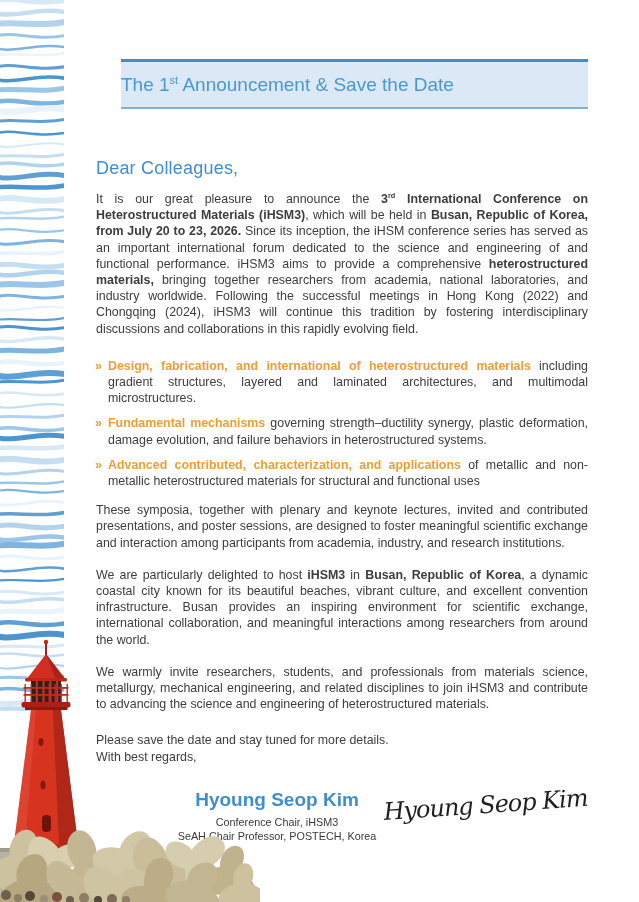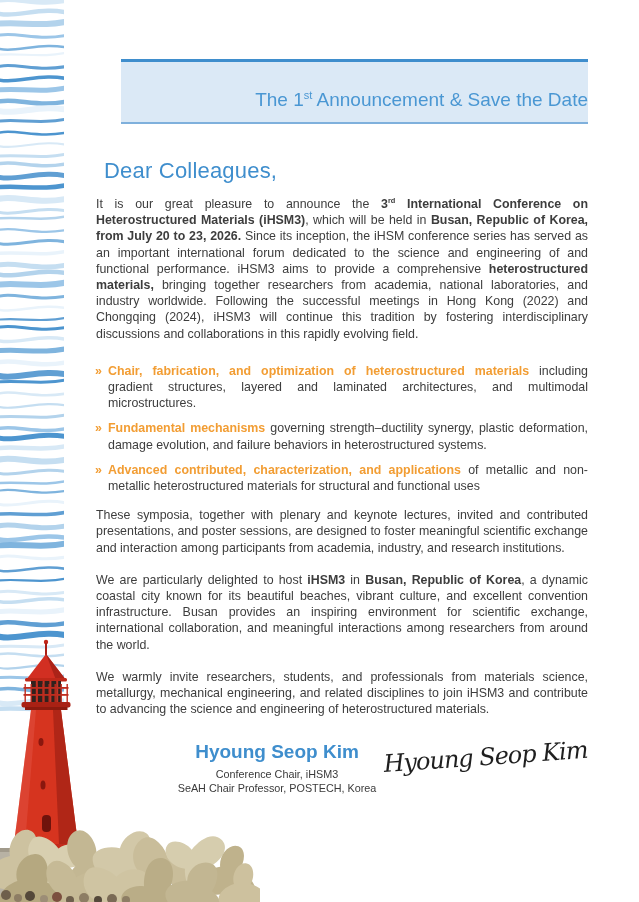--- a/index.html
+++ b/index.html
@@ -8,30 +8,30 @@
     font-family:"Liberation Sans", sans-serif;
   }
   
   .waves{position:absolute; left:0; top:0;}
   
   .banner{
     position:absolute; left:121px; top:59px; width:467px;
     background:var(--banner-bg);
     border-top:3px solid var(--accent);
     border-bottom:2px solid #7fb0dc;
-    padding:25px 0 9px; text-align:right;
+    padding:10px 0 9px; text-align:left;
   }
   .banner-line1{font-size:19px; line-height:26px; color:var(--title-blue);}
   .banner-line1 sup{font-size:0.58em;}
   .banner-line2{font-size:20px; line-height:27px; font-weight:bold; color:var(--title-bold);}
   
   .content{position:absolute; left:96px; top:158px; width:492px; color:var(--text);}
   .greeting{
-    font-size:22px; font-weight:400; color:var(--accent);
-    margin:0 0 12px 8px; letter-spacing:.2px;
+    font-size:18px; font-weight:400; color:var(--accent);
+    margin:0 0 12px 0; letter-spacing:.2px;
   }
   .para{
     margin:0 0 16px 0; text-align:justify; font-size:12.4px; line-height:16.2px; color:var(--text);
   }
   .para.intro{margin-bottom:21px;}
   .para.tight{margin-bottom:5px;}
   .b{font-weight:bold;}
   sup{font-size:0.6em; line-height:0;}
   .bullets{margin-bottom:13px;}
   .bullet{
@@ -140,36 +140,37 @@
   </div>
 
   <div class="content">
     <h1 class="greeting">Dear Colleagues,</h1>
 
     <p class="para intro"><span>It is our great pleasure to announce the </span><span class="b">3</span><sup class="b">rd</sup><span class="b"> International Conference on Heterostructured Materials (iHSM3)</span><span>, which will be held in </span><span class="b">Busan, Republic of Korea, from July 20 to 23, 2026.</span><span> Since its inception, the iHSM conference series has served as an important international forum dedicated to the science and engineering of and functional performance. iHSM3 aims to provide a comprehensive </span><span class="b">heterostructured materials,</span><span> bringing together researchers from academia, national laboratories, and industry worldwide. Following the successful meetings in Hong Kong (2022) and Chongqing (2024), iHSM3 will continue this tradition by fostering interdisciplinary discussions and collaborations in this rapidly evolving field.</span></p>
 
 
     <div class="bullets">
       <div class="bullet">
-        <span class="marker">»</span><span class="lead">Chair, fabrication, and optimization of heterostructured materials</span><span> including gradient structures, layered and laminated architectures, and multimodal microstructures.</span>
+        <span class="marker">»</span><span class="lead">Design, fabrication, and international of heterostructured materials</span><span> including gradient structures, layered and laminated architectures, and multimodal microstructures.</span>
       </div>
       <div class="bullet">
         <span class="marker">»</span><span class="lead">Fundamental mechanisms</span><span> governing strength–ductility synergy, plastic deformation, damage evolution, and failure behaviors in heterostructured systems.</span>
       </div>
       <div class="bullet">
         <span class="marker">»</span><span class="lead">Advanced contributed, characterization, and applications</span><span> of metallic and non-metallic heterostructured materials for structural and functional uses</span>
       </div>
     </div>
 
     <p class="para"><span>These symposia, together with plenary and keynote lectures, invited and contributed presentations, and poster sessions, are designed to foster meaningful scientific exchange and interaction among participants from academia, industry, and research institutions.</span></p>
 
     <p class="para"><span>We are particularly delighted to host </span><span class="b">iHSM3</span><span> in </span><span class="b">Busan, Republic of Korea</span><span>, a dynamic coastal city known for its beautiful beaches, vibrant culture, and excellent convention infrastructure. Busan provides an inspiring environment for scientific exchange, international collaboration, and meaningful interactions among researchers from around the world.</span></p>
 
     <p class="para"><span>We warmly invite researchers, students, and professionals from materials science, metallurgy, mechanical engineering, and related disciplines to join iHSM3 and contribute to advancing the science and engineering of heterostructured materials.</span></p>
 
+    <p class="closing"><span>Please save the date and stay tuned for more details.</span><br><span>With best regards,</span></p>
 
     <div class="sig-row">
       <div class="sig-block">
         <div class="sig-name">Hyoung Seop Kim</div>
         <div class="sig-role">Conference Chair, iHSM3</div>
         <div class="sig-role">SeAH Chair Professor, POSTECH, Korea</div>
       </div>
       <div class="sig-script">Hyoung Seop Kim</div>
     </div>
   </div>

